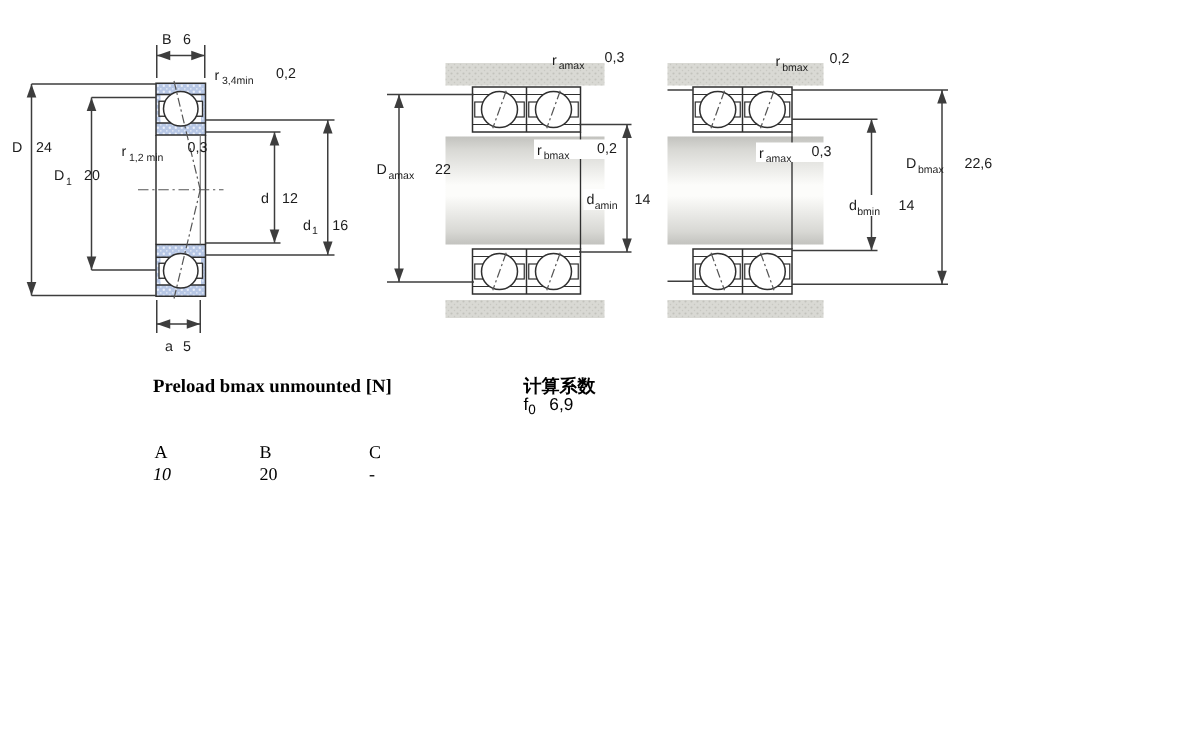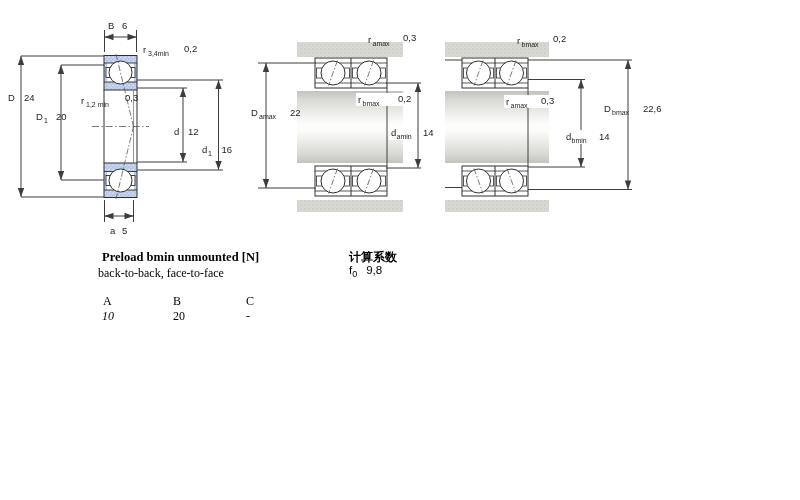--- a/index.html
+++ b/index.html
@@ -262,26 +262,25 @@
     <text x="521.5" y="47" font-size="7">bmax</text>
     <text x="553" y="42" font-size="9.5">0,2</text>
 
     <rect x="504" y="95" width="55" height="13" fill="#ffffff" stroke="none"></rect>
     <text x="506" y="105" font-size="9.5">r</text>
     <text x="510.5" y="108" font-size="7">amax</text>
     <text x="541" y="104" font-size="9.5">0,3</text>
   </g>
 </svg>
 
-<div class="txt serif b" style="left:102px;top:250px;font-size:12.5px;">Preload bmin unmounted [N]</div>
-<div class="txt serif" style="left:98px;top:265.5px;font-size:12px;">back-to-back, face-to-face</div>
+<div class="txt serif b" style="left:102px;top:250px;font-size:12.5px;">Preload bmax unmounted [N]</div>
 
 <div class="txt sans b" style="left:349px;top:249px;font-size:12px;">计算系数</div>
 <div class="txt sans" style="left:349px;top:264px;font-size:11.5px;">
-  <span>f</span><span class="subsc">0</span><span class="gap"></span><span>9,8</span>
+  <span>f</span><span class="subsc">0</span><span class="gap"></span><span>6,9</span>
 </div>
 
 <div class="txt serif" style="left:103px;top:294px;font-size:12px;">A</div>
 <div class="txt serif" style="left:173px;top:294px;font-size:12px;">B</div>
 <div class="txt serif" style="left:246px;top:294px;font-size:12px;">C</div>
 
 <div class="txt serif" style="left:102px;top:309px;font-size:12px;font-style:italic;">10</div>
 <div class="txt serif" style="left:173px;top:309px;font-size:12px;">20</div>
 <div class="txt serif" style="left:246px;top:309px;font-size:12px;">-</div>
 

